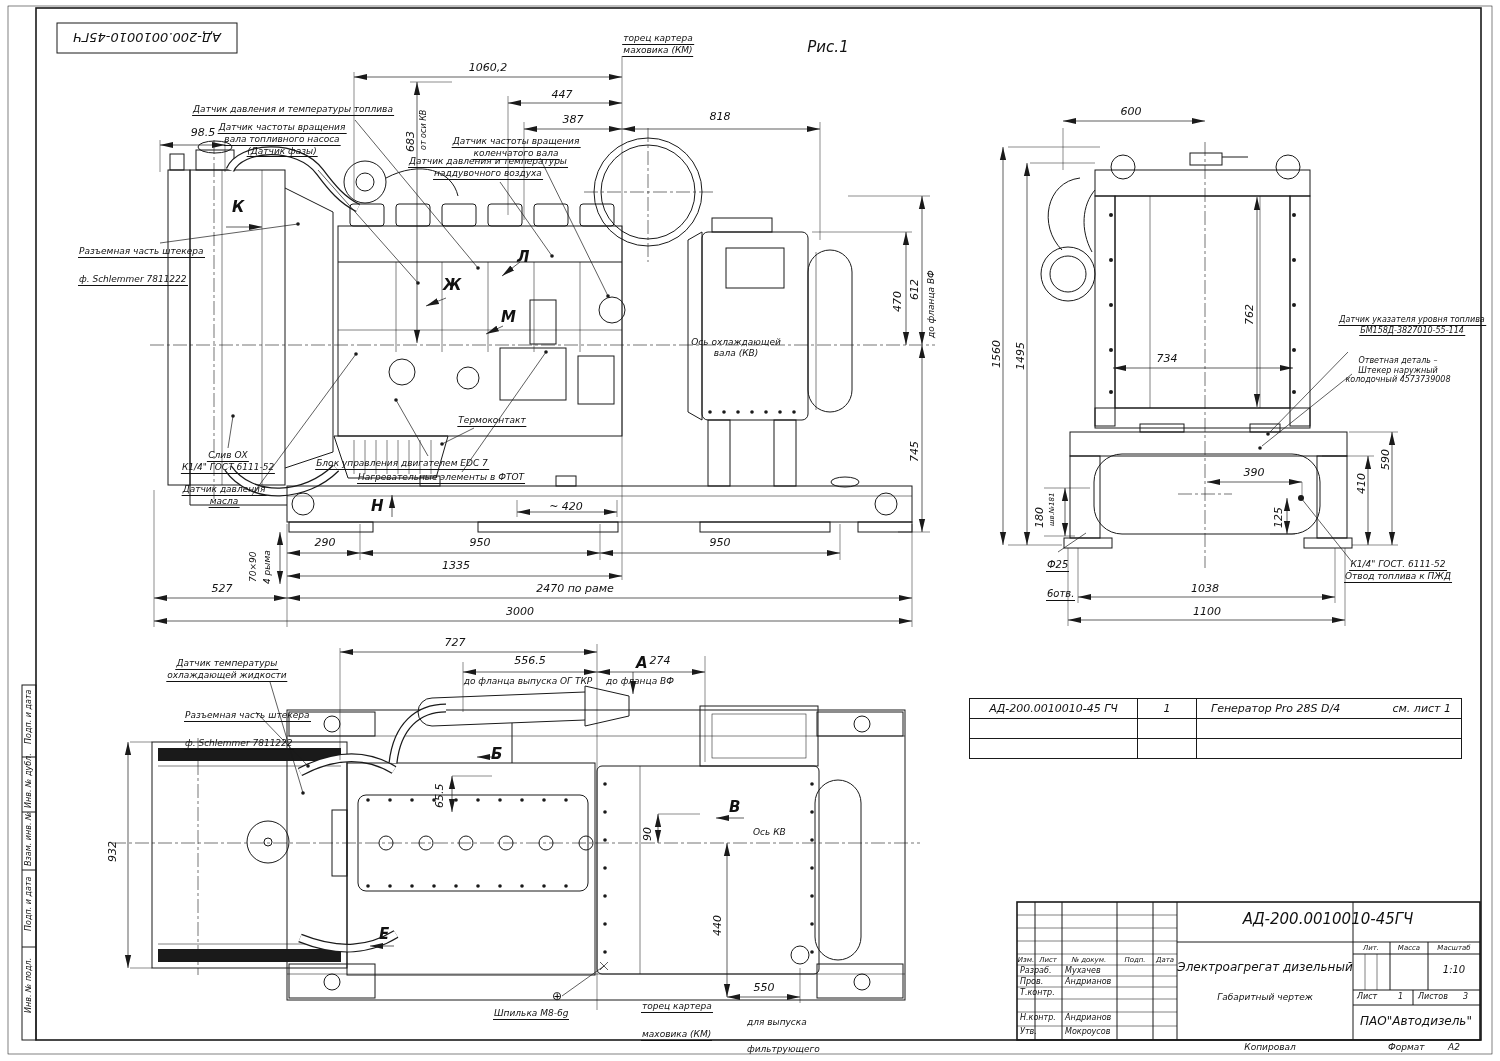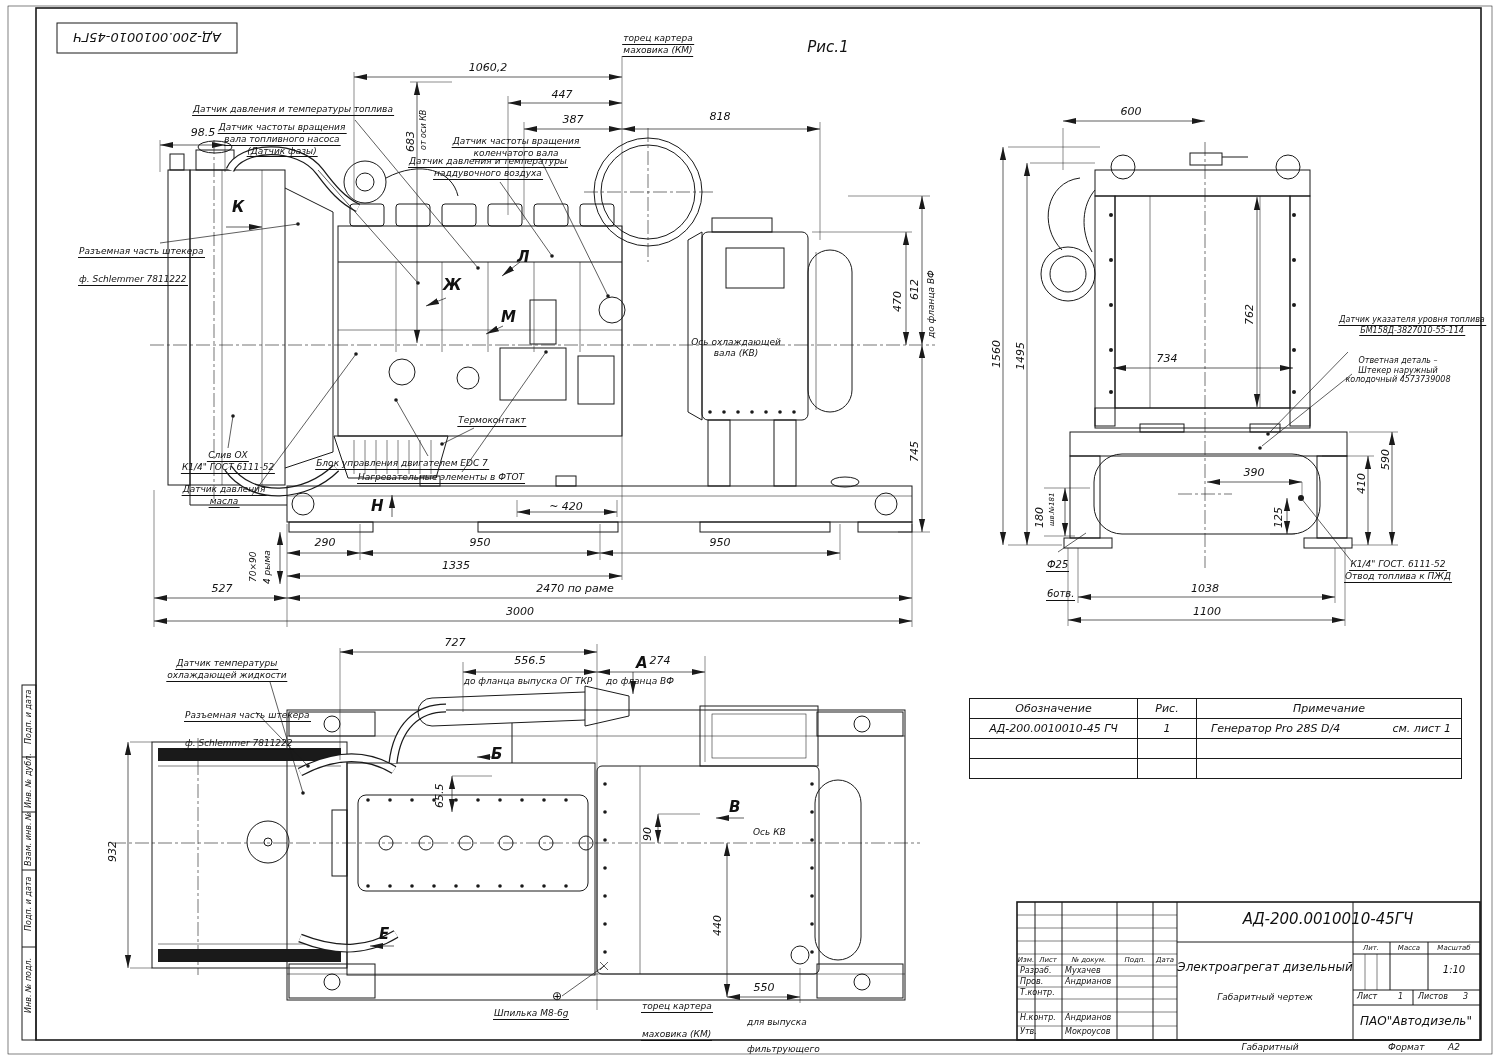--- a/index.html
+++ b/index.html
@@ -581,25 +581,20 @@
 <div class="lb v s8" style="left:24px;top:931px">Подп. и дата</div>
 <div class="lb v s8" style="left:24px;top:1013px">Инв. № подл.</div>
 
 <table id="spec">
   <colgroup>
         <col style="width:168px">
         <col style="width:59px">
         <col style="width:265px">
       </colgroup>
   <tbody>
-        <tr>
-    <th>Обозначение</th>
-    <th>Рис.</th>
-    <th>Примечание</th>
-  </tr>
   <tr>
     <td>АД-200.0010010-45 ГЧ</td>
     <td>1</td>
     <td class="nt">
             <div class="inner">
       <span>Генератор Pro 28S D/4</span>
               <span>см. лист 1</span>
             </div>
           </td>
   </tr>
@@ -636,17 +631,17 @@
 <div class="lb c s7" style="left:1371px;top:944px">Лит.</div>
 <div class="lb c s7" style="left:1409px;top:944px">Масса</div>
 <div class="lb c s7" style="left:1454px;top:944px">Масштаб</div>
 <div class="lb c s10" style="left:1454px;top:964px">1:10</div>
 <div class="lb s8" style="left:1357px;top:992px">Лист</div>
 <div class="lb s8" style="left:1398px;top:992px">1</div>
 <div class="lb s8" style="left:1418px;top:992px">Листов</div>
 <div class="lb s8" style="left:1463px;top:992px">3</div>
 <div class="lb c s12" style="left:1416px;top:1014px">ПАО"Автодизель"</div>
 
-<div class="lb c s9" style="left:1270px;top:1042px">Габаритный</div>
+<div class="lb c s9" style="left:1270px;top:1042px">Копировал</div>
 <div class="lb s9" style="left:1388px;top:1042px">Формат</div>
 <div class="lb s9" style="left:1448px;top:1042px">А2</div>
 
 </div>
 
 </body></html>

